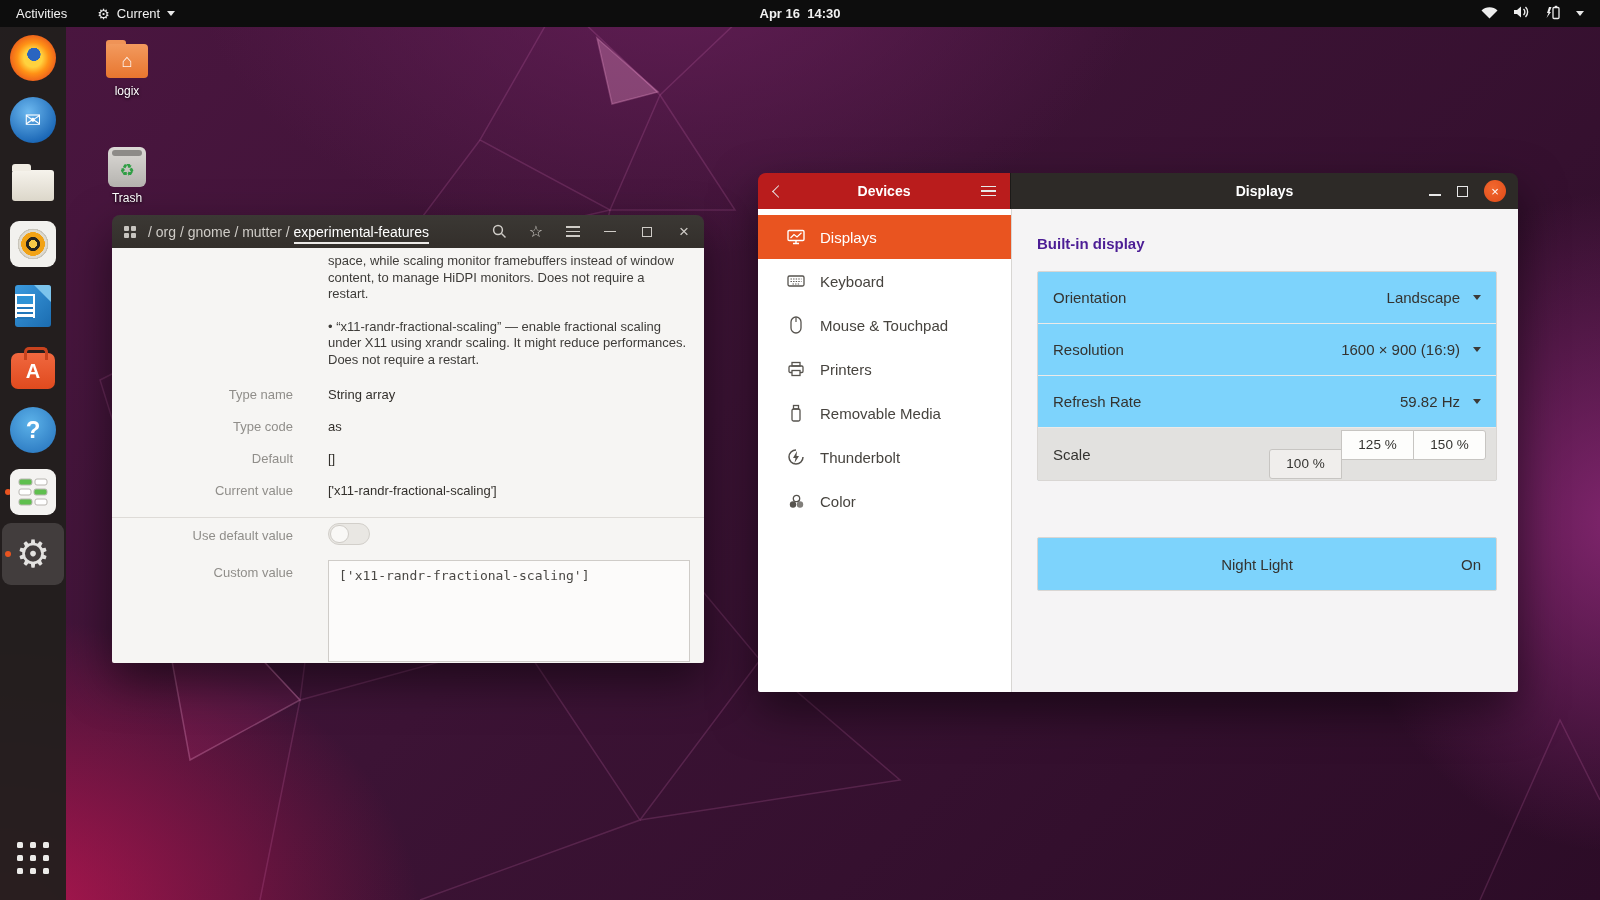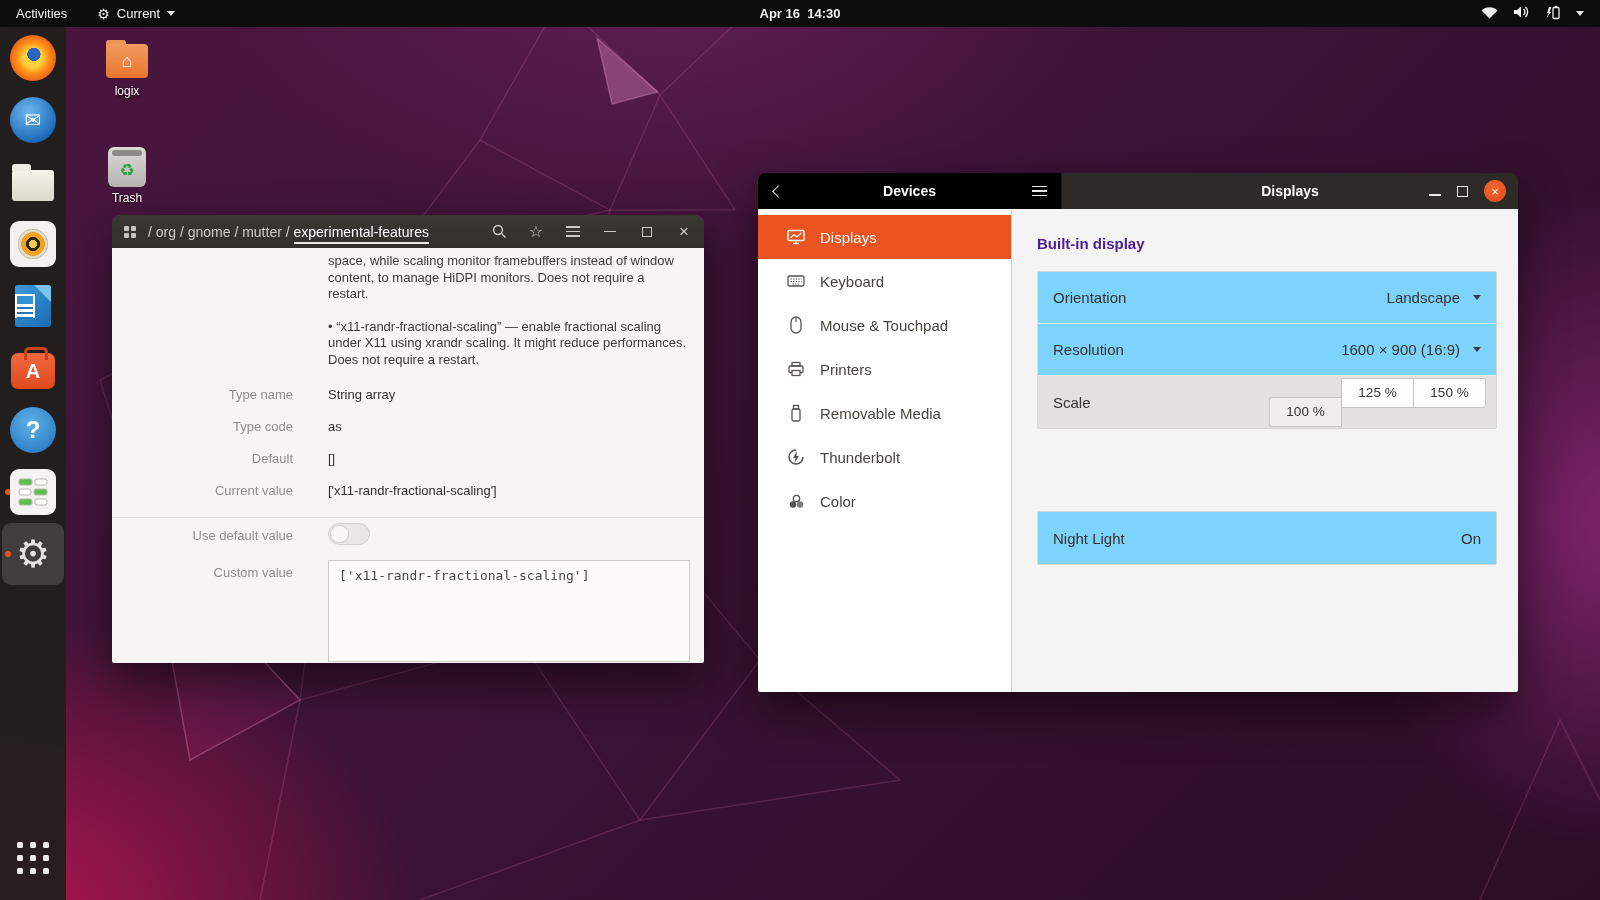--- a/index.html
+++ b/index.html
@@ -102,21 +102,21 @@
   .toggle { position:absolute; left:216px; top:275px; width:42px; height:22px; background:#e9e7e3; border:1px solid #d2cfca;
     border-radius:11px; }
   .toggle .knob { position:absolute; left:1px; top:1px; width:19px; height:18px; background:#f9f8f6; border:1px solid #cfccc7; border-radius:10px; }
   .customBox { position:absolute; left:216px; top:312px; width:362px; height:102px; background:#fcfbfa; border:1px solid #cfccc8;
     font-family:"DejaVu Sans Mono", monospace; font-size:13px; color:#4a4845; padding:7px 10px; resize:none; outline:none; }
 
   
   .set-win { position:absolute; left:758px; top:173px; width:760px; height:519px; z-index:25;
     border-radius:8px 8px 2px 2px; box-shadow:0 18px 45px rgba(0,0,0,.5); overflow:hidden; display:flex; flex-direction:column; }
   .set-header { height:36px; display:flex; flex:0 0 auto; }
-  .hd-left { width:304px; background:#000000; border-right:1px solid #1c1a18; position:relative; display:flex; align-items:center; }
+  .hd-left { width:253px; background:#b91c1c; border-right:1px solid #1c1a18; position:relative; display:flex; align-items:center; }
   .hd-right { flex:1; background:#2d2a27; position:relative; display:flex; align-items:center; }
   .hd-title { position:absolute; left:0; right:0; text-align:center; color:#fff; font-weight:bold; font-size:14px; }
   .back-chev { position:absolute; left:16px; width:9px; height:9px; border-left:1.6px solid #e8e8e8; border-bottom:1.6px solid #e8e8e8;
     transform:rotate(45deg); }
   .hd-burger { position:absolute; right:14px; display:flex; flex-direction:column; gap:3px; }
   .hd-burger i { width:15px; height:1.6px; background:#e8e8e8; }
   .hd-ctrls { position:absolute; right:12px; display:flex; align-items:center; gap:16px; }
   .hd-min { width:12px; height:1.6px; background:#e8e8e8; margin-top:8px; }
   .hd-max { width:11px; height:11px; border:1.6px solid #e8e8e8; }
   .hd-close { width:22px; height:22px; border-radius:50%; background:radial-gradient(circle at 40% 35%, #f2682f, #e04a17);
@@ -136,21 +136,21 @@
   .prow .plabel { flex:1; }
   .prow .caret { width:0; height:0; border-left:4.5px solid transparent; border-right:4.5px solid transparent;
     border-top:5.5px solid #3c3a37; margin-left:13px; }
   .prow.scale { background:#e2e1df; padding-right:10px; }
   .seg { display:flex; }
   .sbtn { width:73px; height:30px; border:1px solid #c7c5c2; background:#fdfdfc; margin-left:-1px; font-size:13.5px; color:#343330;
     display:flex; align-items:center; justify-content:center; }
   .sbtn:first-child { border-radius:3px 0 0 3px; margin-left:0;margin-top:19px; }
   .sbtn:last-child { border-radius:0 3px 3px 0; }
   .sbtn.sel { background:#f0eeec; }
-  .card2 { top:302px; }
+  .card2 { top:328px;text-align:center; }
   .prow .pstatus { color:#343330; }
 </style>
 </head>
 <body>
 
 <div class="wallpaper">
   <svg width="1600" height="900" viewBox="0 0 1600 900">
     <g stroke="rgba(242,130,205,0.17)" stroke-width="1.5" fill="none">
       <path d="M560 0 L660 95 L610 210 L480 140 Z"></path>
       <path d="M660 95 L760 0 M660 95 L735 210 L610 210 M480 140 L390 260 L610 210"></path>
@@ -459,20 +459,25 @@
         <div class="prow">
           <span class="plabel">Orientation</span>
           <span class="pvalue">Landscape</span>
           <span class="caret"></span>
         </div>
         <div class="prow">
           <span class="plabel">Resolution</span>
           <span class="pvalue">1600 × 900 (16:9)</span>
           <span class="caret"></span>
         </div>
+        <div class="prow">
+          <span class="plabel">Refresh Rate</span>
+          <span class="pvalue">59.82 Hz</span>
+          <span class="caret"></span>
+        </div>
         <div class="prow scale">
           <span class="plabel">Scale</span>
           <span class="seg">
             <span class="sbtn sel">100 %</span>
             <span class="sbtn">125 %</span>
             <span class="sbtn">150 %</span>
           </span>
         </div>
       </div>
       <div class="card card2">

